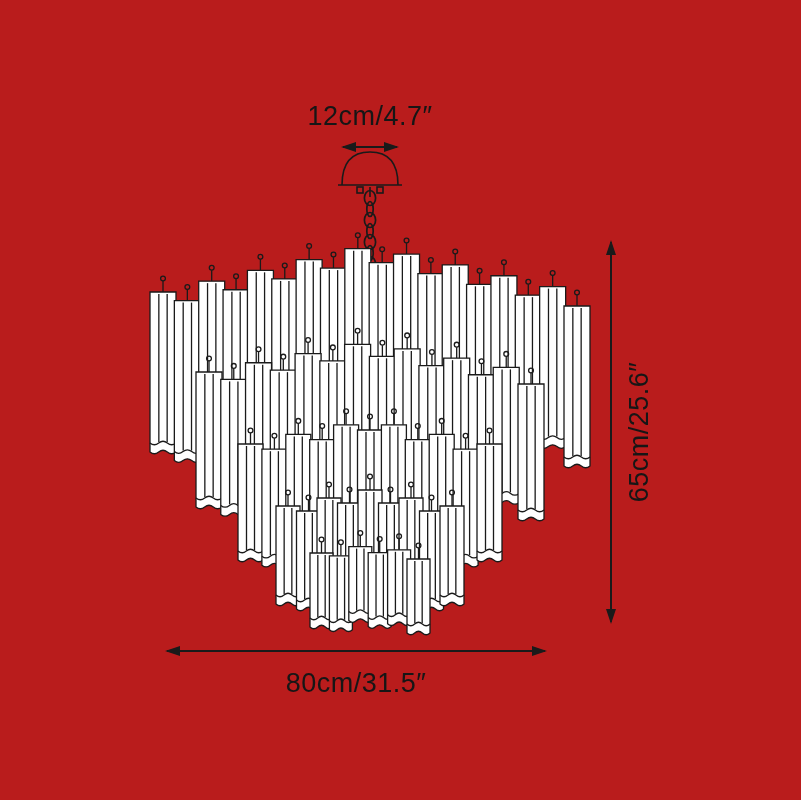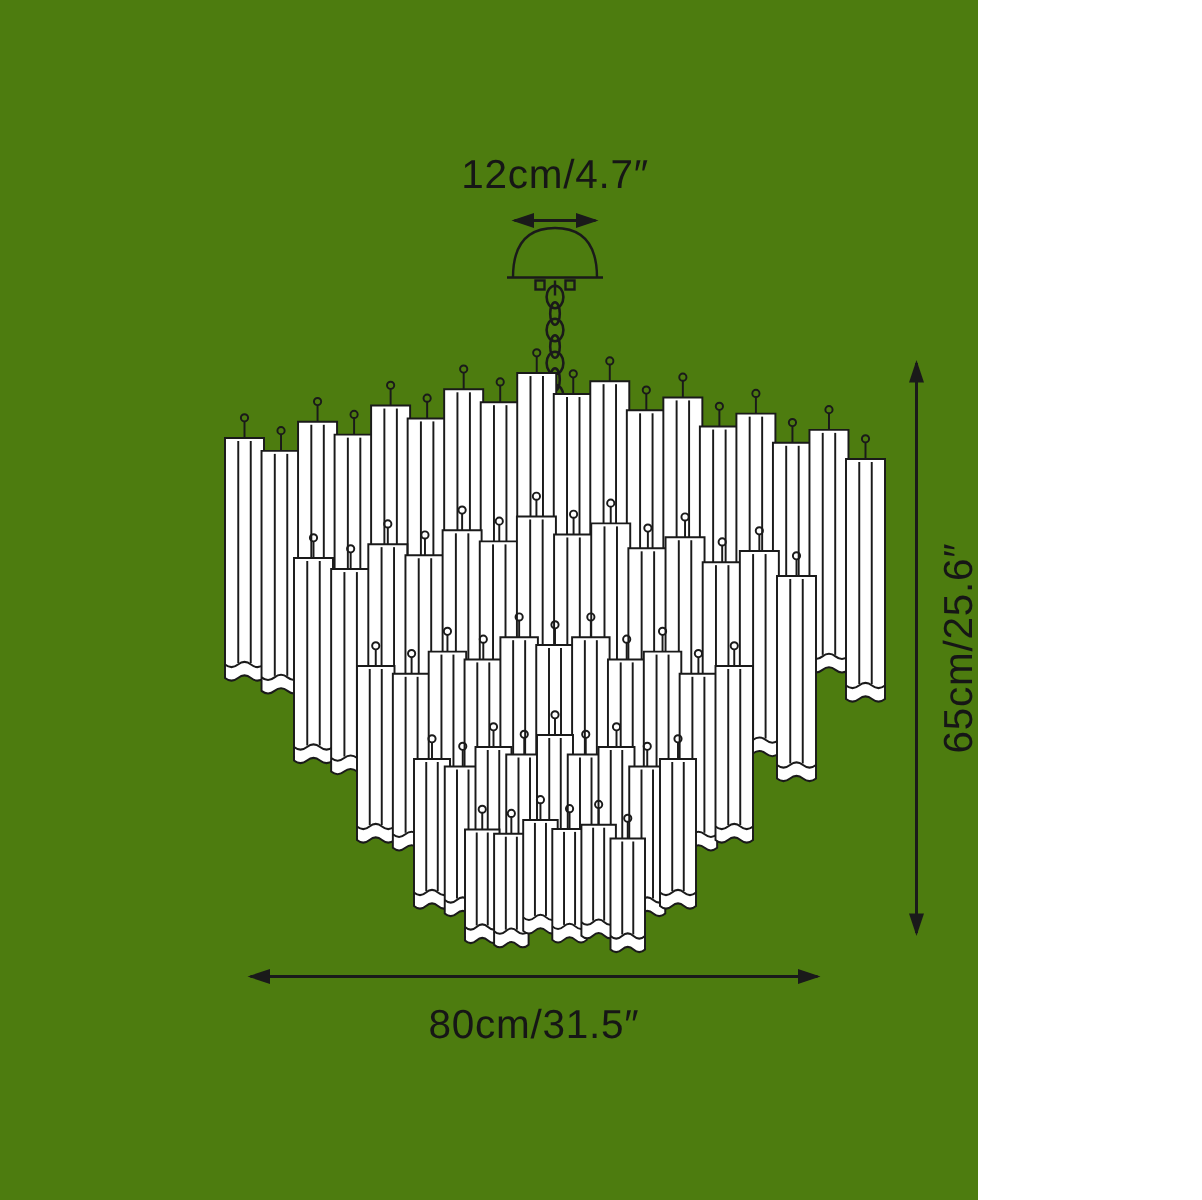--- a/index.html
+++ b/index.html
@@ -3,23 +3,23 @@
 <meta charset="utf-8">
 <style>
   html, body {
     margin: 0;
     padding: 0;
     background: #ffffff;
     font-family: "Liberation Sans", sans-serif;
   }
   .stage {
     position: relative;
-    width: 652px;
+    width: 801px;
     height: 800px;
-    background: #4d7c0f;
+    background: #b91c1c;
     overflow: hidden;
   }
   svg text {
     font-family: "Liberation Sans", sans-serif;
     font-size: 27px;
     fill: #161616;
     letter-spacing: 0.5px;
   }
 </style>
 </head>

